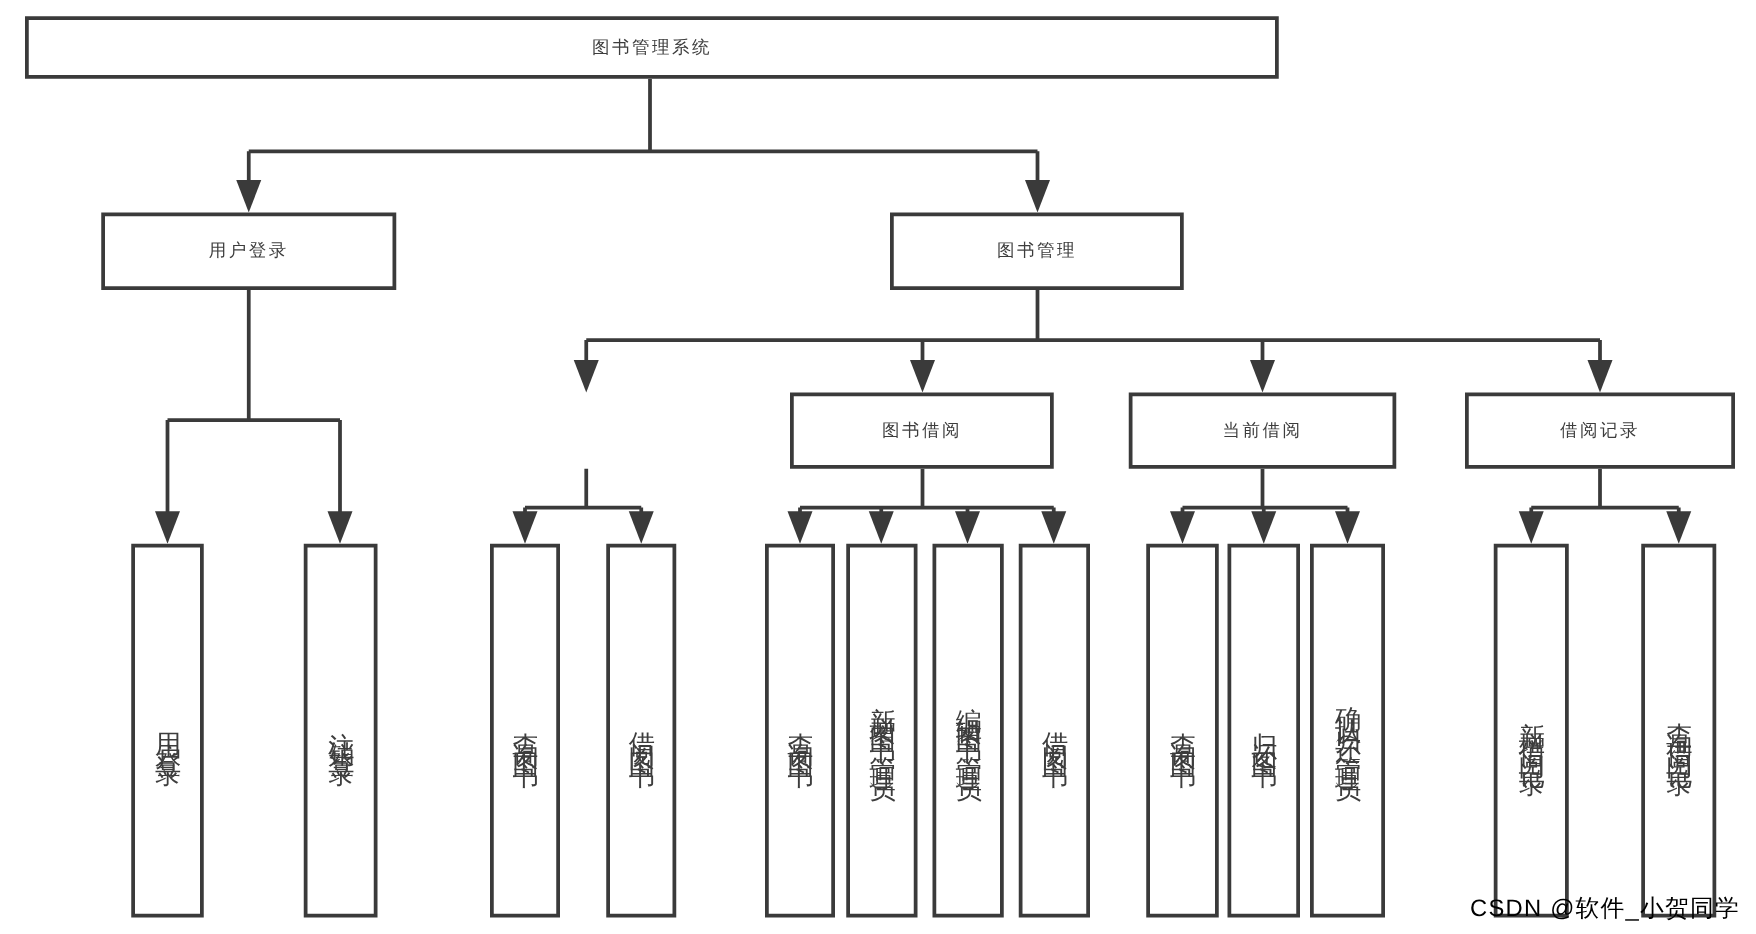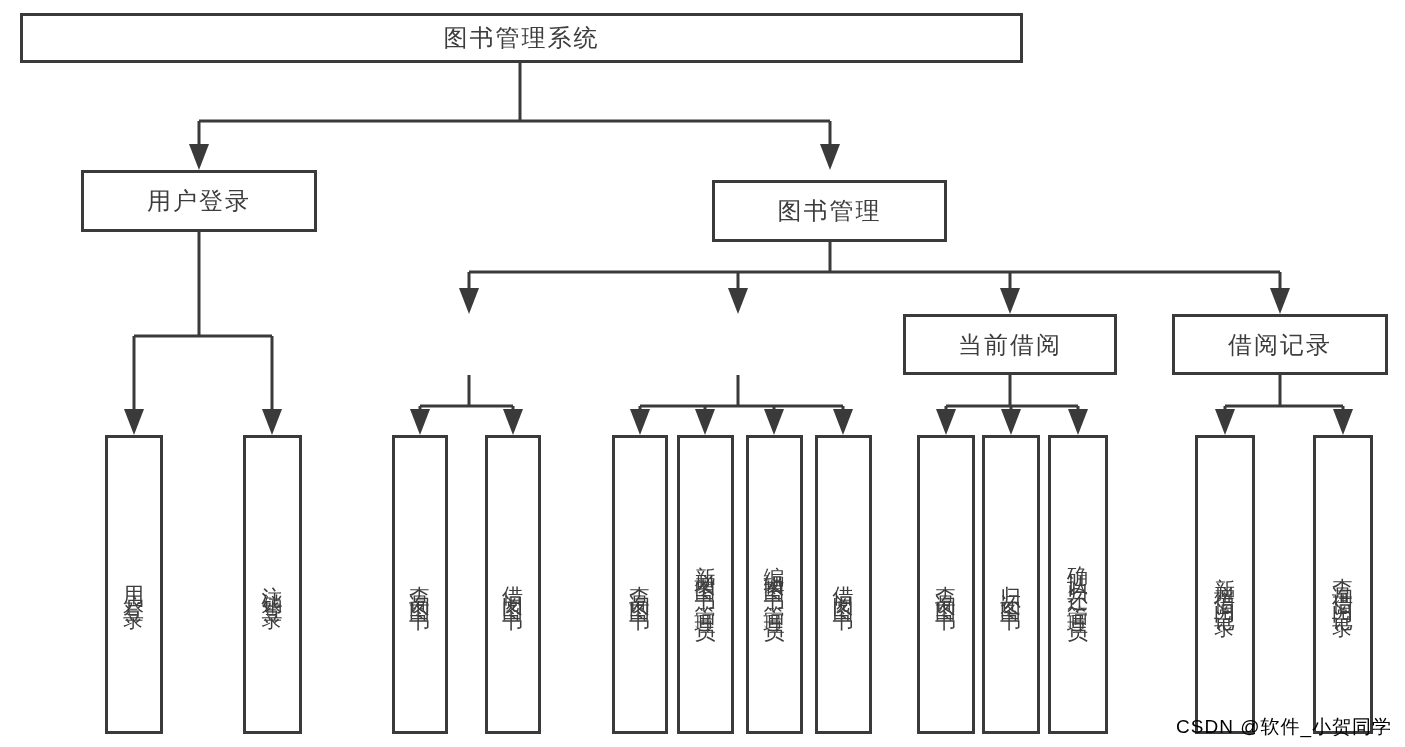--- a/index.html
+++ b/index.html
@@ -14,21 +14,21 @@
   .box {
     position:absolute;
     background:#ffffff;
     border:3px solid #3a3a3a;
     box-sizing:border-box;
     display:flex;
     align-items:center;
     justify-content:center;
     color:#3d3d3d;
   }
-  .hbox { font-size:24px; letter-spacing:2px; white-space:nowrap; }
+  .hbox { font-size:14px; letter-spacing:2px; white-space:nowrap; }
   .vbox .vtext {
     writing-mode:vertical-rl;
     font-size:21px;
     letter-spacing:8px;
     line-height:1;
     white-space:nowrap;
   }
   .watermark {
     position:absolute;
     right:13px; top:714px;
@@ -83,24 +83,27 @@
     </g>
   </svg>
 
   <div class="box hbox" style="left:20px; top:13px; width:1003px; height:50px;">
     <span>图书管理系统</span>
   </div>
 
   <div class="box hbox" style="left:81px; top:170px; width:236px; height:62px;">
     <span>用户登录</span>
   </div>
-  <div class="box hbox" style="left:712px; top:170px; width:235px; height:62px;margin-top:10px;">
+  <div class="box hbox" style="left:712px; top:170px; width:235px; height:62px;">
     <span>图书管理</span>
   </div>
 
+  <div class="box hbox" style="left:632px; top:314px; width:211px; height:61px;">
+    <span>图书借阅</span>
+  </div>
   <div class="box hbox" style="left:903px; top:314px; width:214px; height:61px;text-align:center;">
     <span>当前借阅</span>
   </div>
   <div class="box hbox" style="left:1172px; top:314px; width:216px; height:61px;">
     <span>借阅记录</span>
   </div>
 
   <div class="box vbox" style="left:105px; top:435px; width:58px; height:299px;">
     <span class="vtext">用户登录</span>
   </div>

